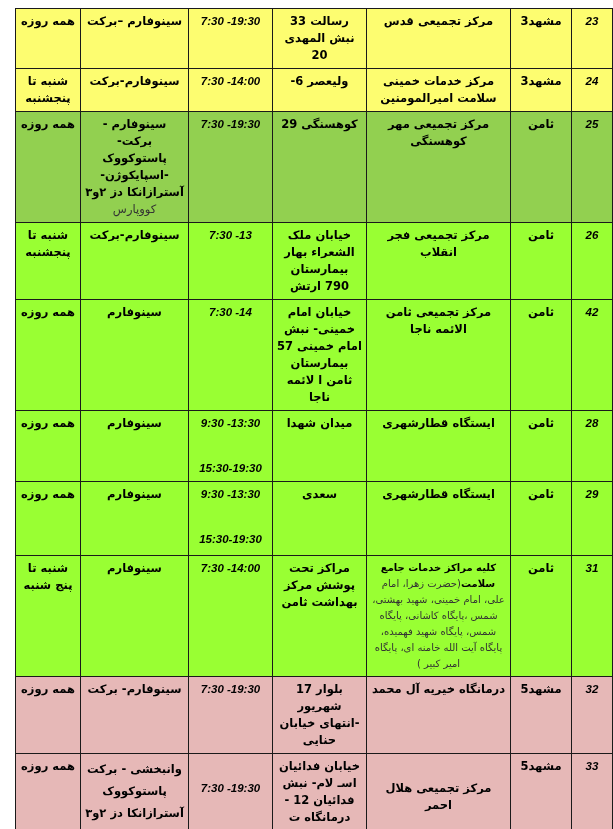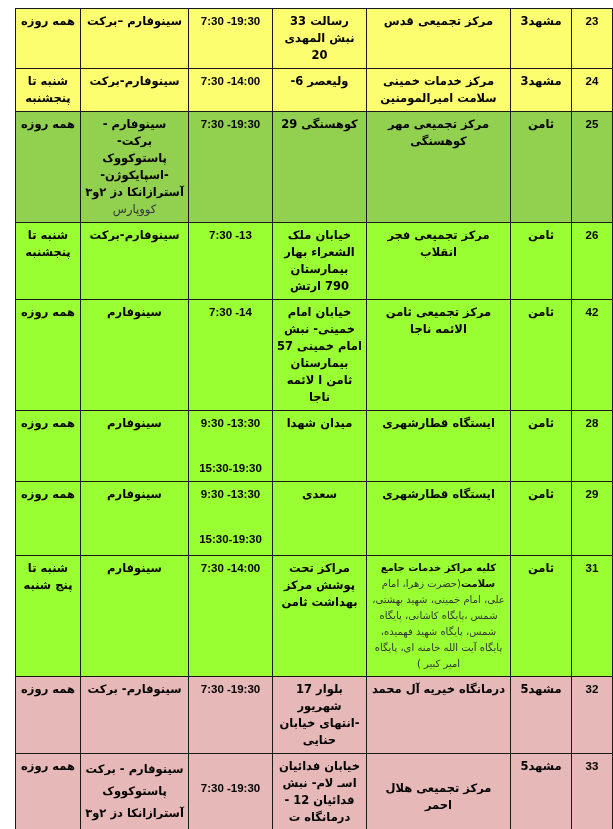--- a/index.html
+++ b/index.html
@@ -14,24 +14,24 @@
     border: 1px solid #1a1a1a;
     vertical-align: top;
     text-align: center;
     font-size: 11.5px;
     font-weight: bold;
     line-height: 17px;
     padding: 4px 4px;
     color: #000;
     overflow: hidden;
   }
-  td.num { font-weight: normal; font-family: "Liberation Sans", sans-serif; font-size: 13px; color: #222; text-align: center; padding-top: 5px; }
+  td.num { font-weight: normal; font-family: "Liberation Sans", sans-serif; font-size: 13px; color: #222; text-align: center; padding-top: 5px; font-style: italic; }
   td.city { font-size: 12.5px; margin-top: 27px; }
   td.mid { vertical-align: middle; }
-  td.hours { font-family: "Liberation Sans", sans-serif; font-size: 14px; font-weight: bold; direction: ltr; }
+  td.hours { font-family: "Liberation Sans", sans-serif; font-size: 14px; font-weight: bold; direction: ltr; font-style: italic; }
   td.days { text-align: center; margin-left: 36px; }
   .yellow td { background: #fdfd70; }
   .olive td { background: #92d050; }
   .lime td { background: #99ff33; }
   .pink td { background: #e6b8b7; }
   .light { font-weight: normal; color: #333; }
   .line { display: block; }
   .gap { display: block; height: 28px; }
 </style>
 </head>
@@ -159,21 +159,21 @@
       <td class="num">33</td>
       <td class="city">مشهد5</td>
       <td style="padding-top:26px;">
         <span>مرکز تجمیعی هلال احمر</span>
       </td>
       <td>خیابان فدائیان اسـ لام- نبش فدائیان 12 - درمانگاه ت وانبخشی هلال احمر</td>
       <td class="hours" style="padding-top:26px;">
         <span>7:30 -19:30</span>
       </td>
       <td style="line-height:22px;">
-        <span class="line">سینوفارم -  برکت</span>
+        <span class="line">وانبخشی -  برکت</span>
         <span class="line">پاستوکووک</span>
         <span class="line">آسترازانکا دز ۲و۳</span>
         <span class="line">کووپارس</span>
       </td>
       <td class="days">همه روزه</td>
     </tr>
 
   </tbody>
 </table>
 

